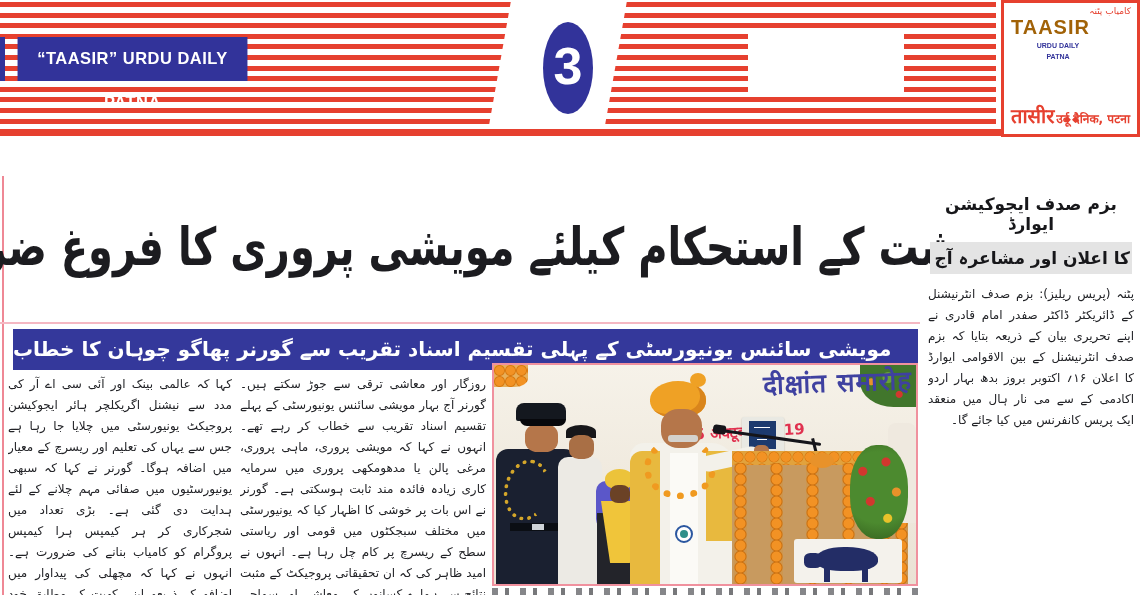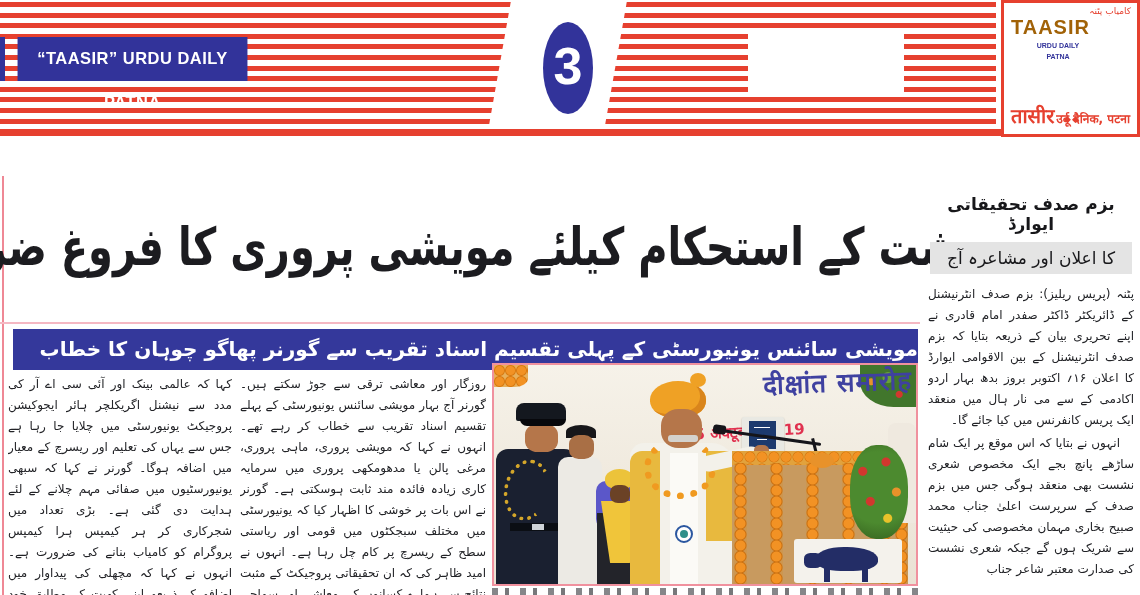--- a/index.html
+++ b/index.html
@@ -49,33 +49,33 @@
   .headline {
     left:6px; top:172px; width:912px; height:150px;
     display:flex; align-items:center; justify-content:center;
     font-size:40px; font-weight:bold; color:#1c1c20;
     direction:rtl; white-space:nowrap; transform:scaleY(1.3);
   }
   .pink-line { left:0; top:322px; width:920px; height:2px; background:#f5b8c3; }
   .subheadline {
     left:13px; top:329px; width:905px; height:41px; background:#34389b;
     color:#fff; font-size:20px; font-weight:bold; line-height:40px;
-    text-align:right; direction:rtl;
+    text-align:left; direction:rtl;
   }
   .bodycol {
     color:#222327; direction:rtl; text-align:justify; overflow:hidden;
     font-size:12px; line-height:21px;
   }
   .col-left { left:8px;  top:374px; width:224px; height:221px; }
   .col-mid  { left:240px; top:374px; width:246px; height:221px; }
 
   
   .side-col { left:928px; top:178px; width:206px; height:417px; overflow:hidden; direction:rtl; }
   .side-h1 { font-size:17px; font-weight:bold; color:#17171a; text-align:center; margin:16px 0 8px; }
-  .side-h2 { font-size:17px; font-weight:normal; color:#17171a; text-align:center; background:#e4e4e4; padding:6px 2px; margin:0 2px 10px; }
+  .side-h2 { font-size:17px; font-weight:bold; color:#17171a; text-align:right; background:#e4e4e4; padding:6px 2px; margin:0 2px 10px; }
   .side-p { font-size:12px; line-height:21px; text-align:justify; color:#222327; }
   .side-p + .side-p { margin-top:2px; text-indent:14px; }
 
   
   .photo {
     left:492px; top:363px; width:426px; height:223px;
     border:2px solid #f0919e; background:linear-gradient(#f6f2e9,#eae2d4);
     overflow:hidden;
   }
   .photo .abs { position:absolute; }
@@ -183,24 +183,23 @@
 
   <div class="abs left-rule"></div>
   <div class="abs headline" dir="rtl">معیشت کے استحکام کیلئے مویشی پروری کا فروغ ضروری</div>
   <div class="abs pink-line"></div>
   <div class="abs subheadline" dir="rtl">مویشی سائنس یونیورسٹی کے پہلی تقسیم اسناد تقریب سے گورنر پھاگو چوہان کا خطاب</div>
 
   <div class="abs bodycol col-left" dir="rtl">کہا کہ عالمی بینک اور آئی سی اے آر کی مدد سے نیشنل اگریکلچر ہائر ایجوکیشن پروجیکٹ یونیورسٹی میں چلایا جا رہا ہے جس سے یہاں کی تعلیم اور ریسرچ کے معیار میں اضافہ ہوگا۔ گورنر نے کہا کہ سبھی یونیورسٹیوں میں صفائی مہم چلانے کے لئے ہدایت دی گئی ہے۔ بڑی تعداد میں شجرکاری کر ہر کیمپس ہرا کیمپس پروگرام کو کامیاب بنانے کی ضرورت ہے۔ انہوں نے کہا کہ مچھلی کی پیداوار میں اضافہ کے ذریعہ اپنی کھپت کے مطابق خود کفالت حاصل کرنے کے لئے بھی بہار حکومت مبارکباد کی مستحق ہے۔ انہوں نے ہندوستانی نسل والے مویشی کے فروغ کو بھی ضروری بتایا۔</div>
   <div class="abs bodycol col-mid" dir="rtl">روزگار اور معاشی ترقی سے جوڑ سکتے ہیں۔ گورنر آج بہار مویشی سائنس یونیورسٹی کے پہلے تقسیم اسناد تقریب سے خطاب کر رہے تھے۔ انہوں نے کہا کہ مویشی پروری، ماہی پروری، مرغی پالن یا مدھومکھی پروری میں سرمایہ کاری زیادہ فائدہ مند ثابت ہوسکتی ہے۔ گورنر نے اس بات پر خوشی کا اظہار کیا کہ یونیورسٹی میں مختلف سبجکٹوں میں قومی اور ریاستی سطح کے ریسرچ پر کام چل رہا ہے۔ انہوں نے امید ظاہر کی کہ ان تحقیقاتی پروجیکٹ کے مثبت نتائج سے ہمارے کسانوں کی معاشی اور سماجی ترقی میں مدد ملے گی۔ انہوں نے کہا کہ دیشی نسل کی گایوں کی افزائش حمل تکنیک</div>
 
   <div class="abs side-col">
-    <div class="side-h1" dir="rtl">بزم صدف تحقیقاتی ایوارڈ</div>
+    <div class="side-h1" dir="rtl">بزم صدف ایجوکیشن ایوارڈ</div>
     <div class="side-h2" dir="rtl">کا اعلان اور مشاعرہ آج</div>
     <p class="side-p" dir="rtl">پٹنہ (پریس ریلیز): بزم صدف انٹرنیشنل کے ڈائریکٹر ڈاکٹر صفدر امام قادری نے اپنے تحریری بیان کے ذریعہ بتایا کہ بزم صدف انٹرنیشنل کے بین الاقوامی ایوارڈ کا اعلان ۱۶؍ اکتوبر بروز بدھ بہار اردو اکادمی کے سے می نار ہال میں منعقد ایک پریس کانفرنس میں کیا جائے گا۔</p>
-    <p class="side-p" dir="rtl">انہوں نے بتایا کہ اس موقع پر ایک شام ساڑھے پانچ بجے ایک مخصوص شعری نشست بھی منعقد ہوگی جس میں بزم صدف کے سرپرست اعلیٰ جناب محمد صبیح بخاری مہمان مخصوصی کی حیثیت سے شریک ہوں گے جبکہ شعری نشست کی صدارت معتبر شاعر جناب</p>
   </div>
 
   <div class="abs photo">
     <div class="abs garland-tl"></div>
     <div class="abs greenery-tr"></div>
     <div class="abs banner-text">दीक्षांत समारोह</div>
     <div class="abs banner-date">15 अक्टूबर, 2019</div>
     <div class="abs plaque-board"></div>
     <div class="abs plaque"></div>
 

